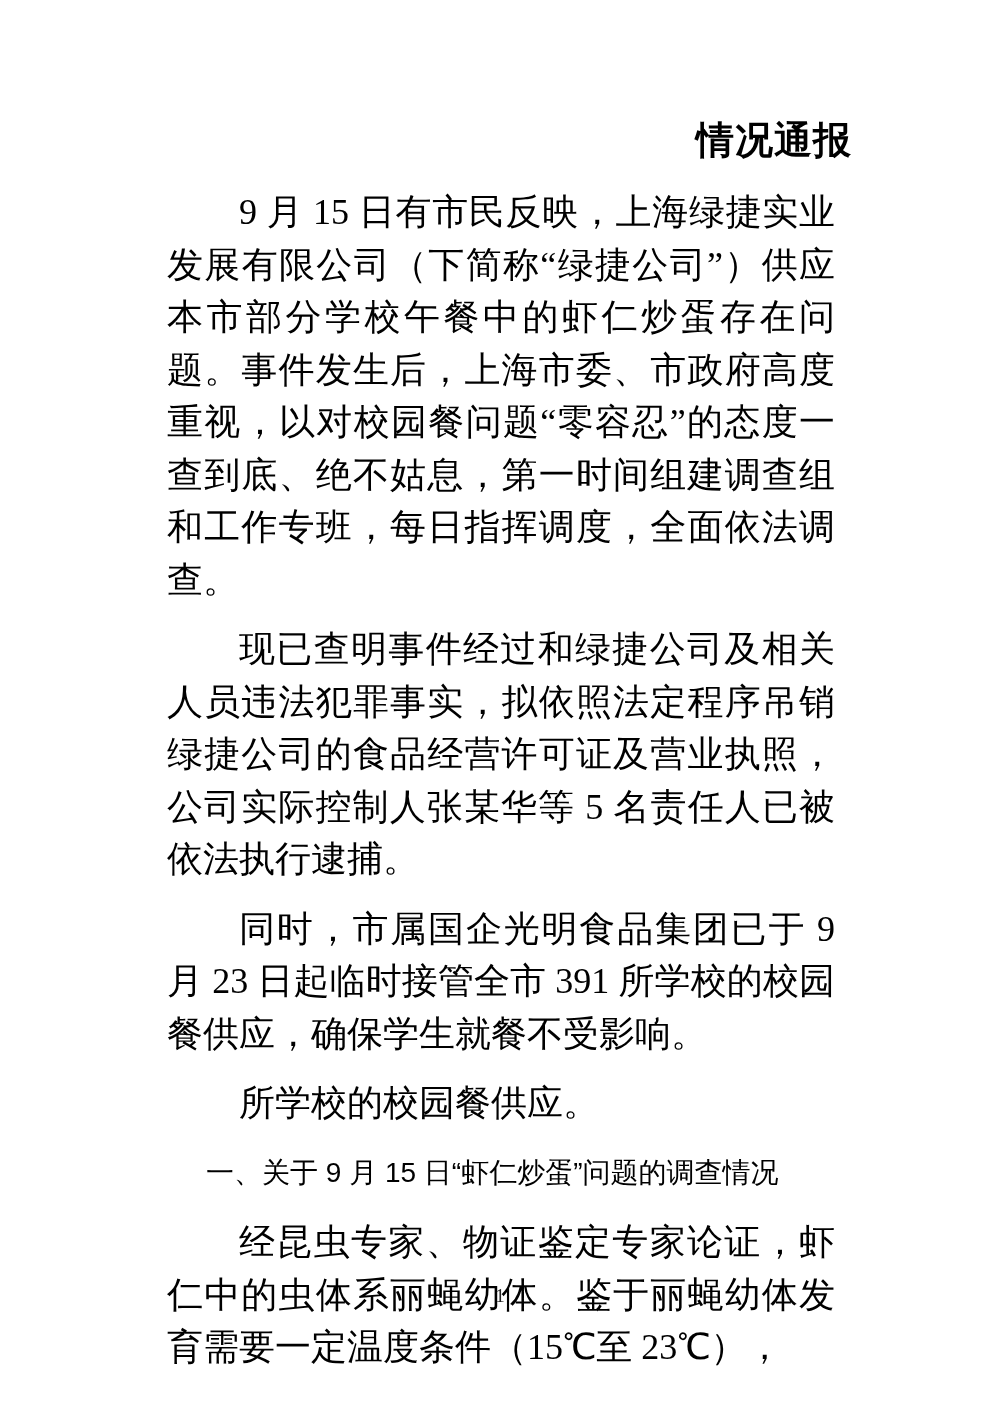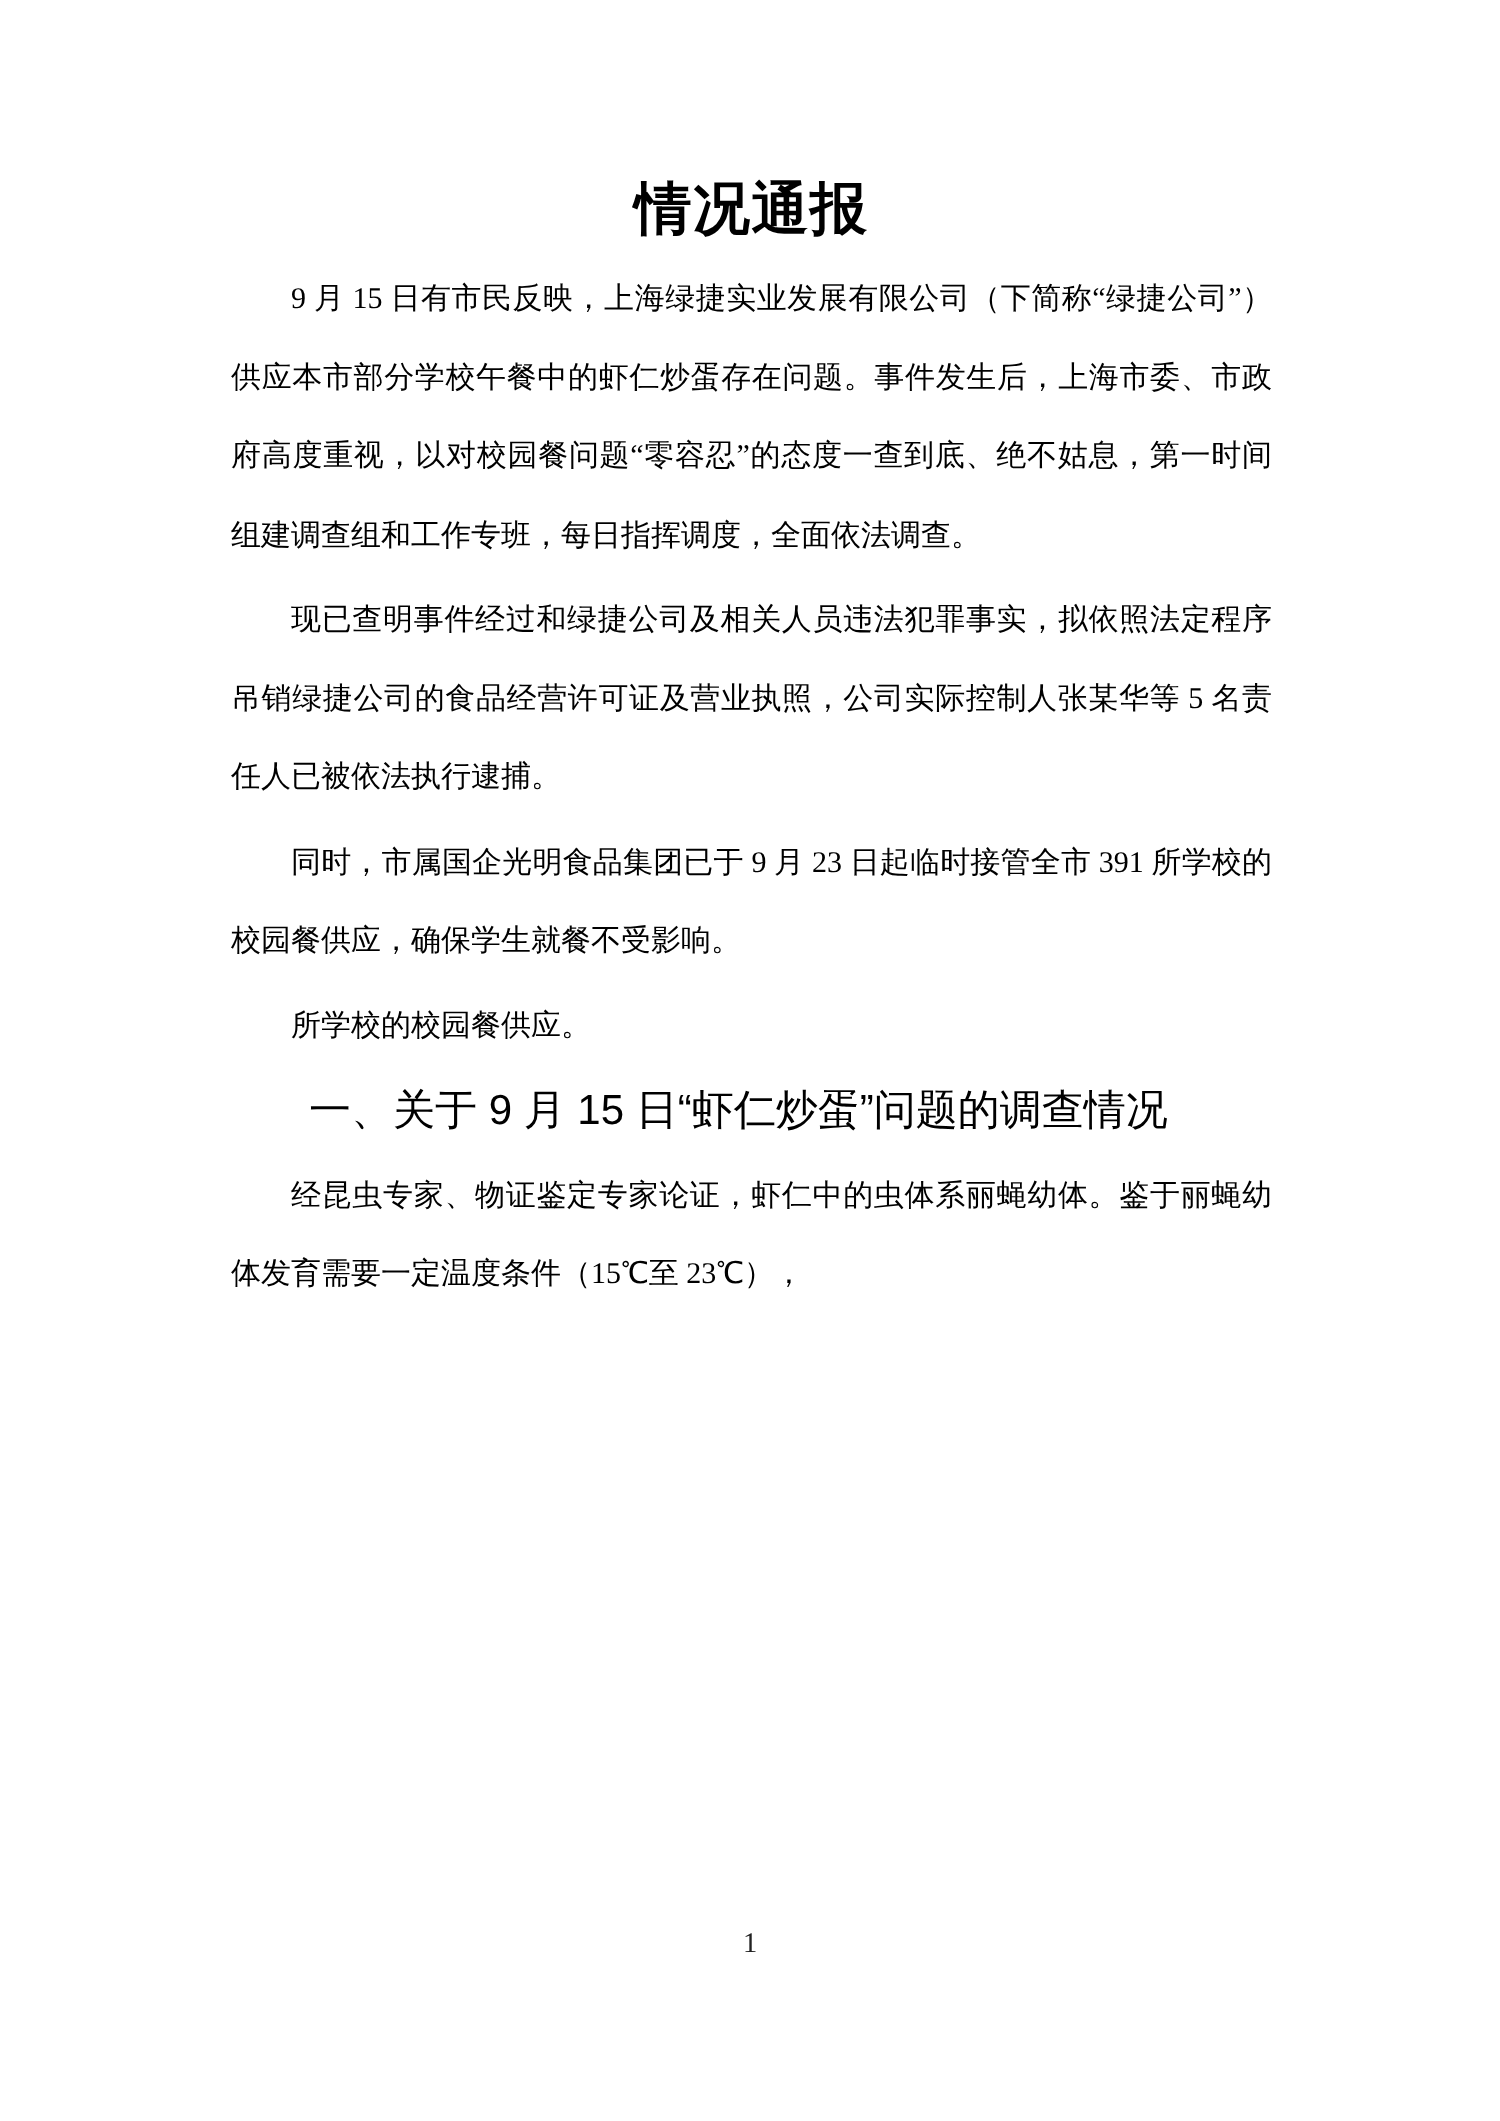--- a/index.html
+++ b/index.html
@@ -18,27 +18,27 @@
     overflow: hidden;
   }
   .content {
     padding: 112px 148px 0 150px;
   }
   .doc-title {
     margin: 0;
     font-size: 38px;
     line-height: 57px;
     font-weight: 700;
-    text-align: center;
+    text-align: right;
     font-family: "Liberation Serif", serif;
     letter-spacing: 1px;
   }
   .para {
-    margin: 4px;
-    font-size: 20px;
+    margin: 17px;
+    font-size: 36px;
     line-height: 52.5px;
     text-indent: 2em;
     text-align: justify;
     text-justify: inter-ideograph;
     font-family: "Liberation Serif", serif;
   }
   .section-heading {
     margin: 0;
     font-size: 28px;
     line-height: 52.5px;

